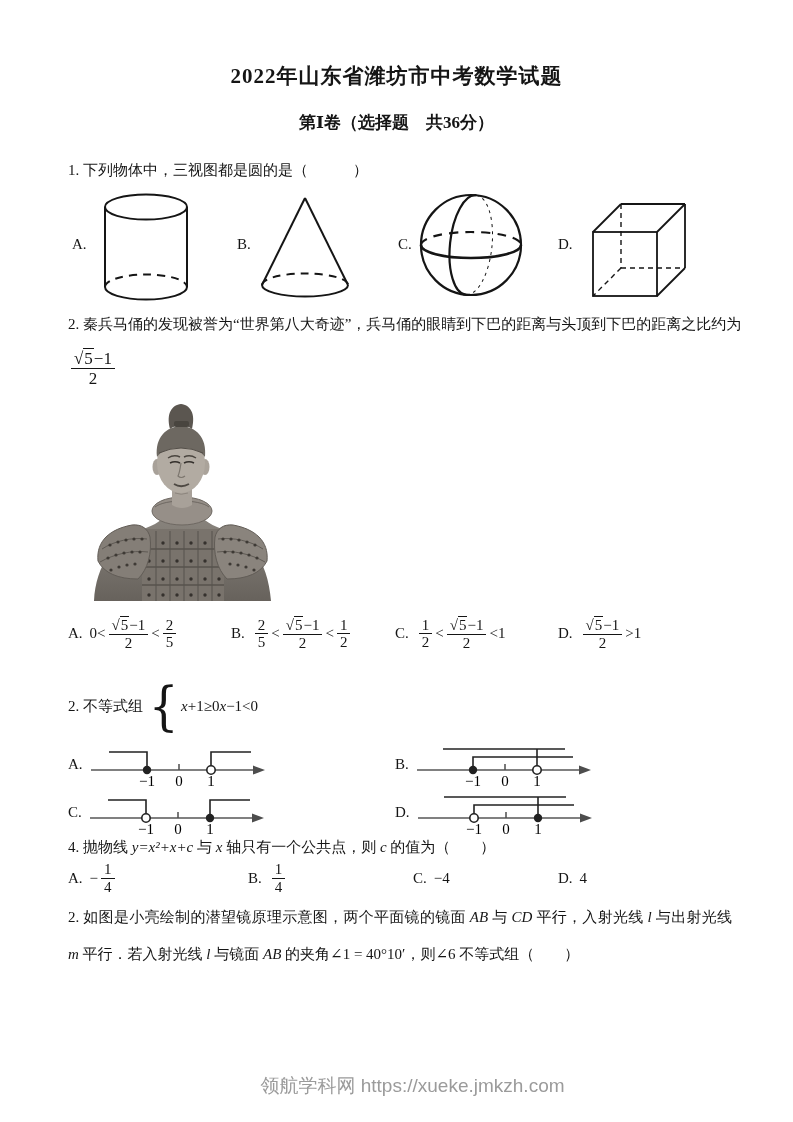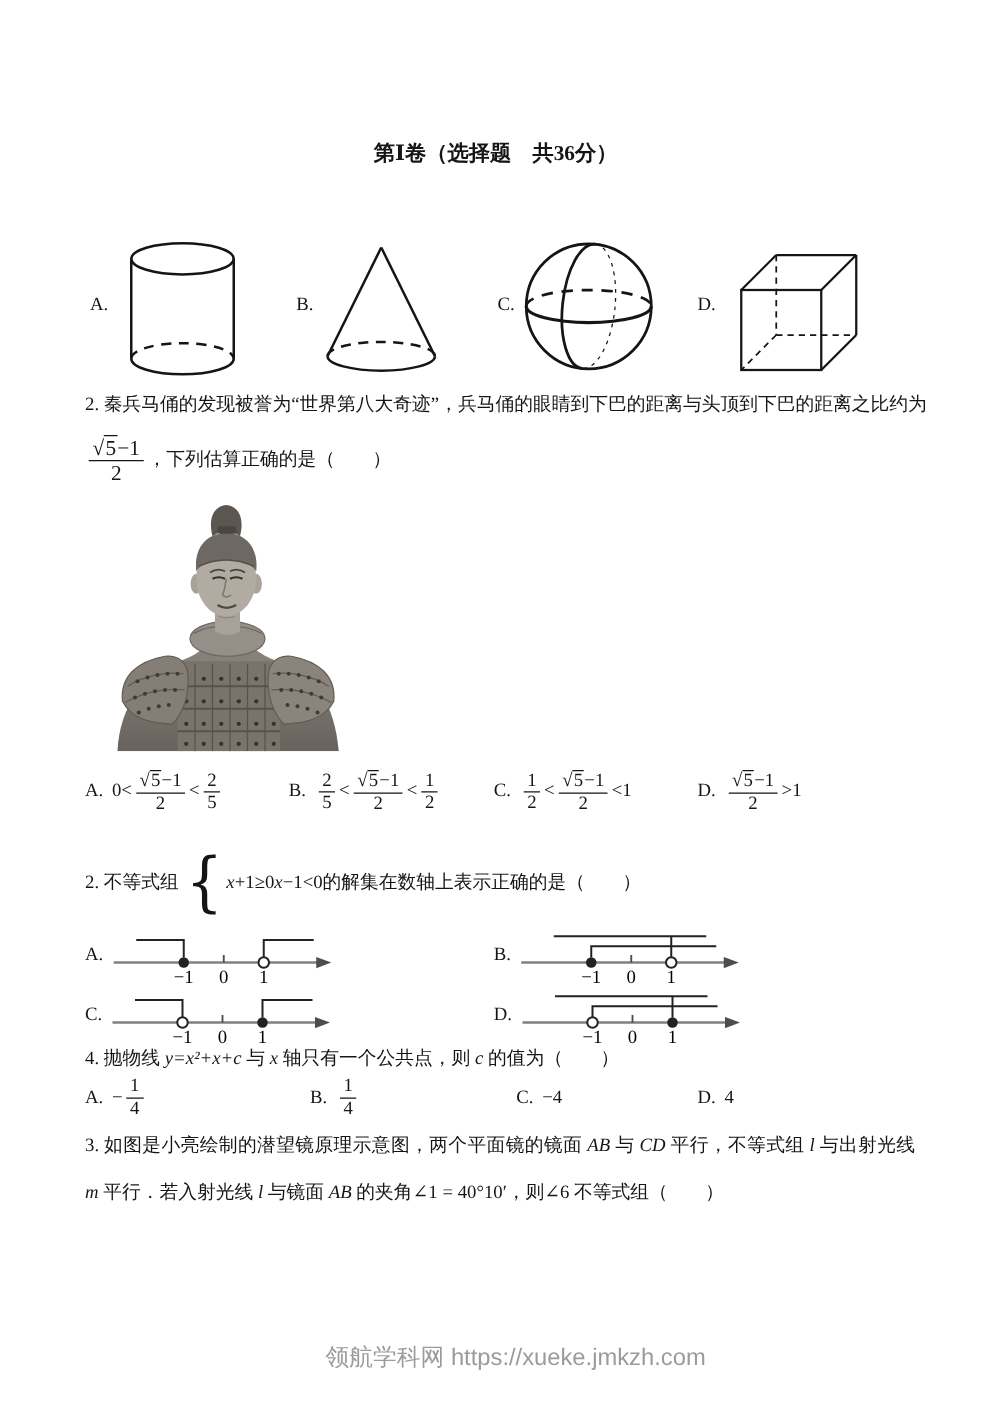--- a/index.html
+++ b/index.html
@@ -35,22 +35,24 @@
   .q5p{left:68px;top:899px;width:664px;font-size:15px;line-height:37px;text-align:justify;}
   .footer{left:16px;top:1073px;width:100%;text-align:center;font-size:19px;color:#9b9b9b;
           font-family:"Liberation Sans","DejaVu Sans",sans-serif;}
   svg text{font-family:"Liberation Serif","DejaVu Serif",serif;}
 </style>
 </head>
 <body>
 
 <div class="page">
 
+  <div class="abs title">2022年山东省潍坊市中考数学试题</div>
   <div class="abs subtitle">第Ⅰ卷（选择题　共36分）</div>
 
+  <div class="abs qtext" style="left:68px;top:160px;">1. 下列物体中，三视图都是圆的是（　　　）</div>
 
   <div class="abs" style="left:0;top:186px;width:793px;height:120px;">
     <span class="abs qtext" style="left:72px;top:48px;">A.</span>
     <svg class="abs" style="left:100px;top:6px;" width="92" height="110" viewBox="0 0 92 110">
       <ellipse cx="46" cy="15" rx="41" ry="12.5" fill="none" stroke="#151515" stroke-width="2"></ellipse>
       <line x1="5" y1="15" x2="5" y2="95" stroke="#151515" stroke-width="2"></line>
       <line x1="87" y1="15" x2="87" y2="95" stroke="#151515" stroke-width="2"></line>
       <path d="M5,95 A41 12.5 0 0 0 87,95" fill="none" stroke="#151515" stroke-width="2"></path>
       <path d="M5,95 A41 12.5 0 0 1 87,95" fill="none" stroke="#151515" stroke-width="2" stroke-dasharray="8 6"></path>
     </svg>
@@ -88,21 +90,20 @@
   <div class="abs qtext" style="left:68px;top:314px;white-space:nowrap;">2. 秦兵马俑的发现被誉为“世界第八大奇迹”，兵马俑的眼睛到下巴的距离与头顶到下巴的距离之比约为</div>
   <div class="abs qtext" style="left:68px;top:342px;height:52px;display:flex;align-items:center;">
     <span class="frac frac-lg">
       <span class="top">
         <span>√</span>
           <span class="radarg">5</span>
           <span>−1</span>
       </span>
       <span class="bot">2</span>
     </span>
-    <span>，下列估算正确的是（　　）</span>
   </div>
 
   <svg class="abs" style="left:80px;top:403px;" width="205" height="198" viewBox="0 0 205 198">
     <defs>
       <linearGradient id="gBody" x1="0" y1="0" x2="0" y2="1">
         <stop offset="0" stop-color="#8d8881"></stop>
           <stop offset="1" stop-color="#67625c"></stop>
       </linearGradient>
     </defs>
     <path d="M14,198 C16,162 34,136 66,125 C80,120 88,112 91,104 L114,104 C118,113 128,121 142,126 C172,136 188,160 191,198 Z" fill="url(#gBody)"></path>
@@ -271,21 +272,20 @@
   </div>
 
   <div class="abs qtext" style="left:68px;top:684px;">
     <div class="sys">
       <span>2. 不等式组</span>
       <span class="brace">{</span>
       <span class="exprs">
         <span><i>x</i><span>+1≥0</span></span>
         <span><i>x</i><span>−1&lt;0</span></span>
       </span>
-      <span>的解集在数轴上表示正确的是（　　）</span>
     </div>
   </div>
 
   <div class="abs nlrow" style="top:740px;">
     <div class="nlgroup" style="left:0;">
       <span class="lbl">A.</span>
       <svg width="180" height="48" viewBox="0 0 180 48">
         <line x1="2" y1="30" x2="166" y2="30" stroke="#808080" stroke-width="2"></line>
         <polygon points="176,30 164,25.5 164,34.5" fill="#4d4d4d"></polygon>
         <line x1="90" y1="24" x2="90" y2="30" stroke="#4d4d4d" stroke-width="1.5"></line>
@@ -373,20 +373,20 @@
       <span class="lbl">C.</span>
       <span>−4</span>
     </div>
     <div class="opt" style="left:490px;height:44px;">
       <span class="lbl">D.</span>
       <span>4</span>
     </div>
   </div>
 
   <div class="abs q5p">
-    <span>3. 如图是小亮绘制的潜望镜原理示意图，两个平面镜的镜面 </span><i>AB</i><span> 与 </span><i>CD</i><span> 平行，不等式组 </span><i>l</i><span> 与出射光线 </span><i>m</i><span> 平行．若入射光线 </span><i>l</i><span> 与镜面 </span><i>AB</i><span> 的夹角</span><span>∠1 = 40°10′</span><span>，则</span><span>∠6</span><span> 不等式组（　　）</span>
+    <span>2. 如图是小亮绘制的潜望镜原理示意图，两个平面镜的镜面 </span><i>AB</i><span> 与 </span><i>CD</i><span> 平行，入射光线 </span><i>l</i><span> 与出射光线 </span><i>m</i><span> 平行．若入射光线 </span><i>l</i><span> 与镜面 </span><i>AB</i><span> 的夹角</span><span>∠1 = 40°10′</span><span>，则</span><span>∠6</span><span> 不等式组（　　）</span>
   </div>
 
   <div class="abs footer">
     <span>领航学科网 https://xueke.jmkzh.com</span>
   </div>
 
 </div>
 
 </body></html>

